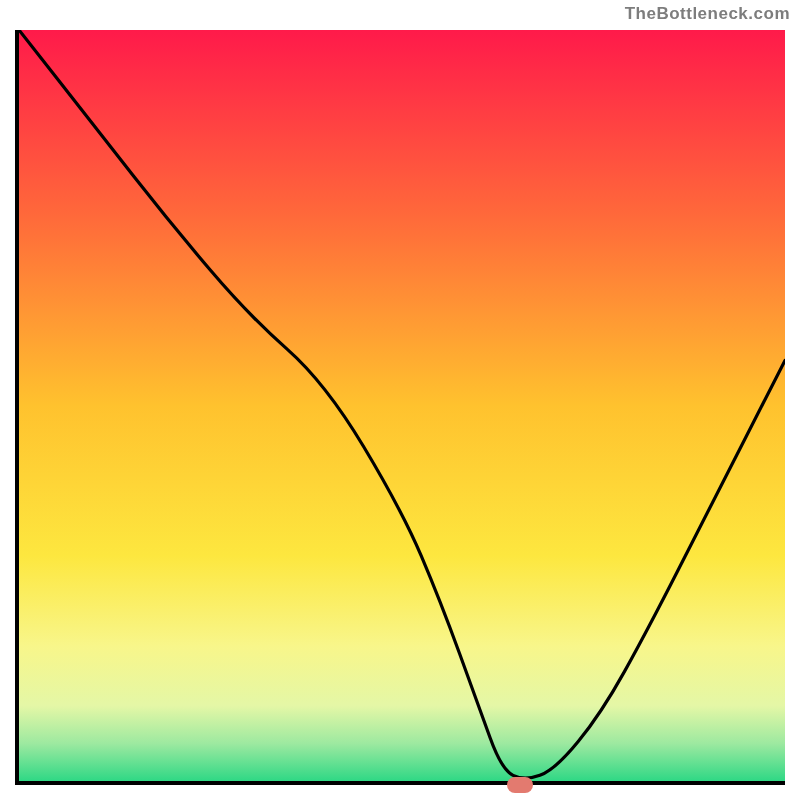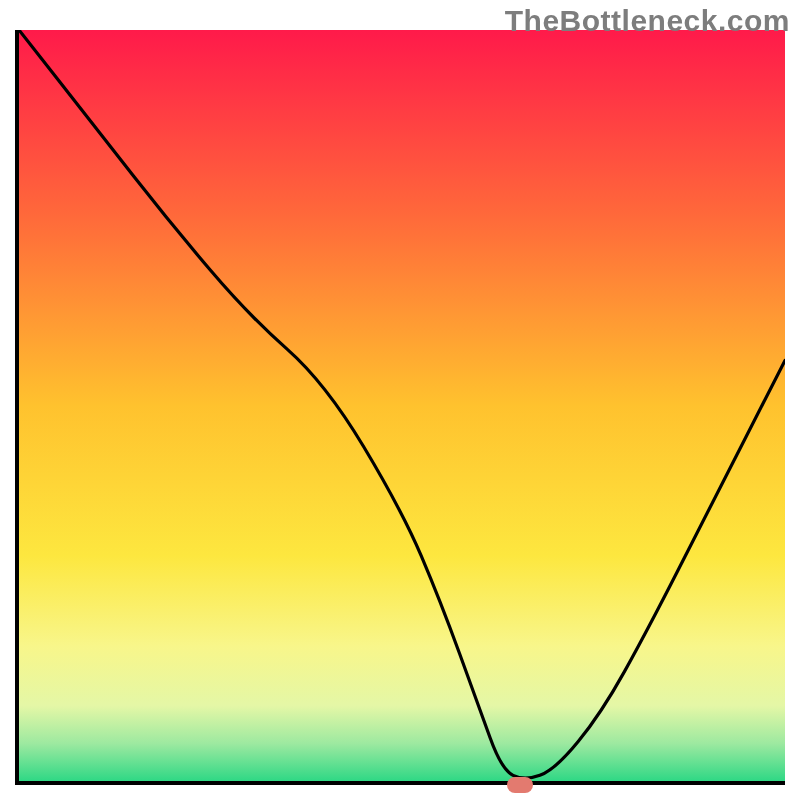--- a/index.html
+++ b/index.html
@@ -8,21 +8,21 @@
     height: 800px;
     background: #ffffff;
     font-family: Arial, Helvetica, sans-serif;
     position: relative;
     overflow: hidden;
   }
   .watermark {
     position: absolute;
     top: 4px;
     right: 10px;
-    font-size: 30px;
+    font-size: 17px;
     font-weight: bold;
     color: #7d7d7d;
     letter-spacing: 0.5px;
     z-index: 10;
   }
   .plot {
     position: absolute;
     left: 15px;
     top: 30px;
     width: 770px;

